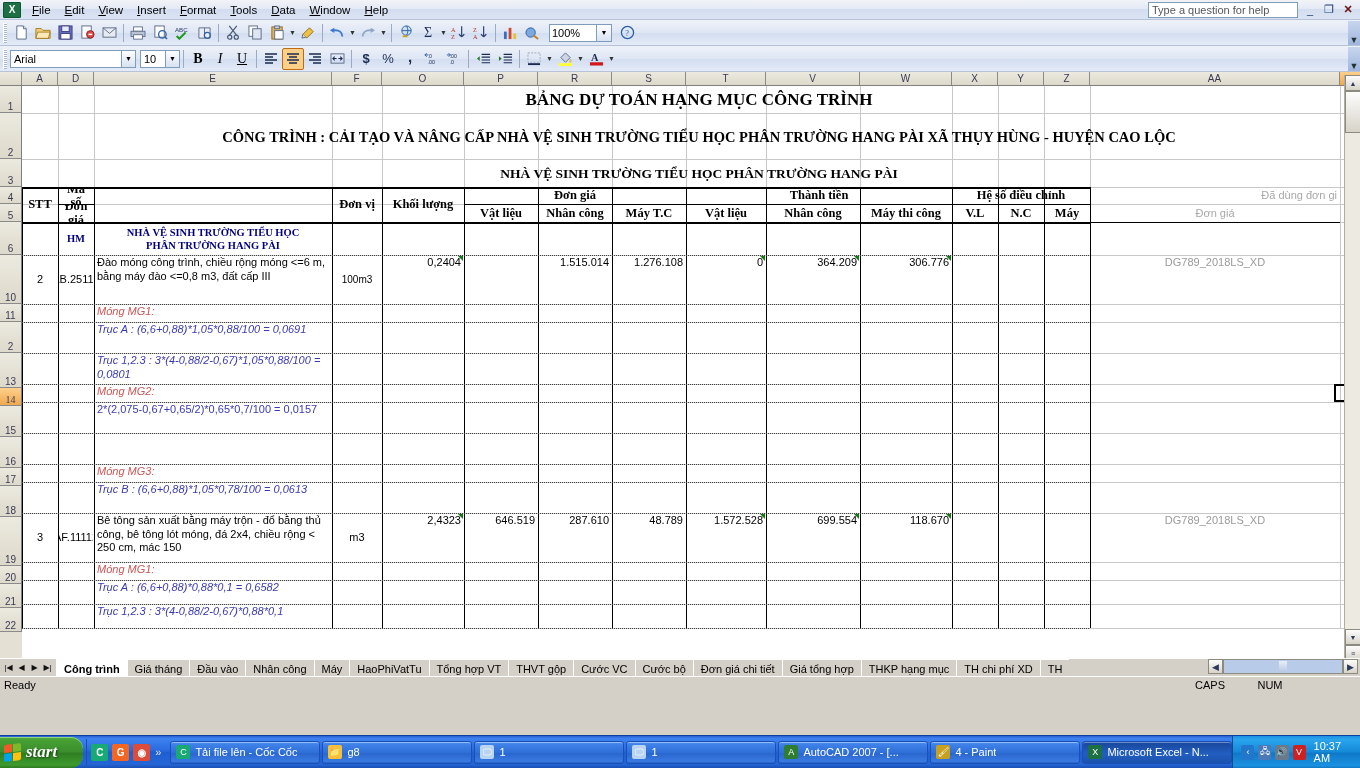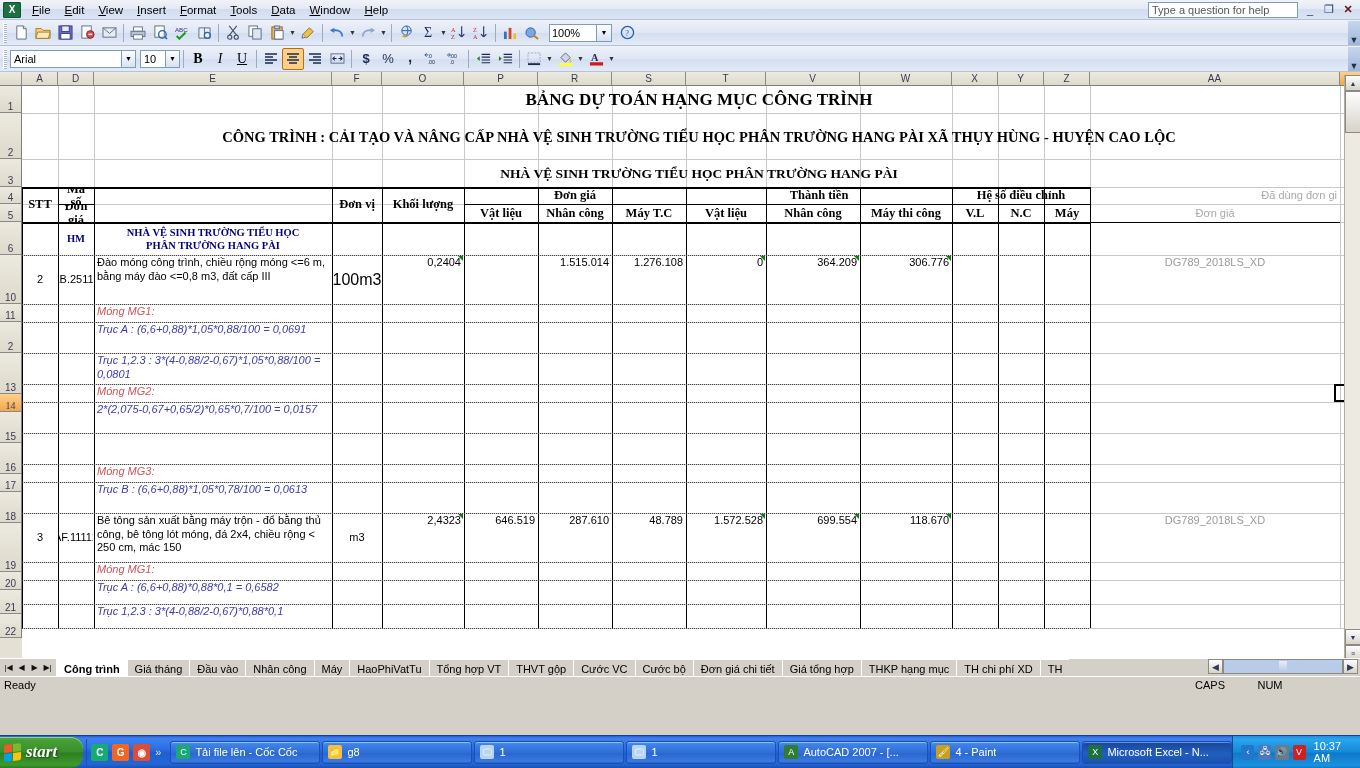--- a/index.html
+++ b/index.html
@@ -536,21 +536,21 @@
     <div class="rowhdr-col" id="row-headers">
         <div class="rowhdr" style="height: 27px;">1</div>
         <div class="rowhdr" style="height: 46px;">2</div>
         <div class="rowhdr" style="height: 28px;">3</div>
         <div class="rowhdr" style="height: 17px;">4</div>
         <div class="rowhdr" style="height: 18px;">5</div>
         <div class="rowhdr" style="height: 33px;">6</div>
         <div class="rowhdr" style="height: 49px;">10</div>
         <div class="rowhdr" style="height: 18px;">11</div>
         <div class="rowhdr" style="height: 31px;">2</div>
-        <div class="rowhdr" style="height: 41px;">13</div>
+        <div class="rowhdr" style="height: 35px;">13</div>
         <div class="rowhdr sel" style="height: 18px; font-family: Liberation Serif, serif;">14</div>
         <div class="rowhdr" style="height: 31px;">15</div>
         <div class="rowhdr" style="height: 31px;">16</div>
         <div class="rowhdr" style="height: 18px;">17</div>
         <div class="rowhdr" style="height: 31px;">18</div>
         <div class="rowhdr" style="height: 49px;">19</div>
         <div class="rowhdr" style="height: 18px;">20</div>
         <div class="rowhdr" style="height: 24px;">21</div>
         <div class="rowhdr" style="height: 24px;">22</div>
       </div>
@@ -647,42 +647,42 @@
           <div class="bd" style="left: 664px; top: 136px; width: 1.1px; height: 406px; background: rgb(0, 0, 0);"></div>
           <div class="bd" style="left: 744px; top: 136px; width: 1.1px; height: 406px; background: rgb(0, 0, 0);"></div>
           <div class="bd" style="left: 838px; top: 136px; width: 1.1px; height: 406px; background: rgb(0, 0, 0);"></div>
           <div class="bd" style="left: 930px; top: 136px; width: 1.1px; height: 406px; background: rgb(0, 0, 0);"></div>
           <div class="bd" style="left: 976px; top: 136px; width: 1.1px; height: 406px; background: rgb(0, 0, 0);"></div>
           <div class="bd" style="left: 1022px; top: 136px; width: 1.1px; height: 406px; background: rgb(0, 0, 0);"></div>
           <div class="bd" style="left: 1068px; top: 136px; width: 1.1px; height: 406px; background: rgb(0, 0, 0);"></div>
           <div class="c " style="left: 1px; top: 170px; width: 34px; height: 48px; display: flex; align-items: center; justify-content: center; text-align: center; font-size: 11px;">2</div>
           <div class="c " style="left: 37px; top: 170px; width: 34px; height: 48px; display: flex; align-items: center; justify-content: center; text-align: center; font-size: 11px;">AB.25113</div>
           <div class="c " style="left: 73px; top: 170px; width: 236px; height: 48px; font-size: 11px;">Đào móng công trình, chiều rộng móng &lt;=6 m, bằng máy đào &lt;=0,8 m3, đất cấp III</div>
-          <div class="c " style="left: 311px; top: 170px; width: 48px; height: 48px; display: flex; align-items: center; justify-content: center; text-align: center; font-size: 16px;">100m3</div>
+          <div class="c " style="left: 311px; top: 170px; width: 48px; height: 48px; display: flex; align-items: center; justify-content: center; text-align: center; font-size: 10px;">100m3</div>
           <div class="c " style="left: 361px; top: 170px; width: 80px; height: 48px; display: flex; align-items: flex-start; justify-content: flex-end; text-align: center; font-size: 11px;">0,2404</div>
           <div class="c " style="left: 517px; top: 170px; width: 72px; height: 48px; display: flex; align-items: flex-start; justify-content: flex-end; text-align: center; font-size: 11px;">1.515.014</div>
           <div class="c " style="left: 591px; top: 170px; width: 72px; height: 48px; display: flex; align-items: flex-start; justify-content: flex-end; text-align: center; font-size: 11px;">1.276.108</div>
           <div class="c " style="left: 665px; top: 170px; width: 78px; height: 48px; display: flex; align-items: flex-start; justify-content: flex-end; text-align: center; font-size: 11px;">0</div>
           <div class="c " style="left: 745px; top: 170px; width: 92px; height: 48px; display: flex; align-items: flex-start; justify-content: flex-end; text-align: center; font-size: 11px;">364.209</div>
           <div class="c " style="left: 839px; top: 170px; width: 90px; height: 48px; display: flex; align-items: flex-start; justify-content: flex-end; text-align: center; font-size: 11px;">306.776</div>
           <div class="c " style="left: 1069px; top: 170px; width: 248px; height: 48px; display: flex; align-items: flex-start; justify-content: center; text-align: center; font-size: 11px; color: rgb(154, 154, 154);">DG789_2018LS_XD</div>
           <div class="cmt-mark" style="left: 436px; top: 170px;"></div>
           <div class="cmt-mark" style="left: 738px; top: 170px;"></div>
           <div class="cmt-mark" style="left: 832px; top: 170px;"></div>
           <div class="cmt-mark" style="left: 924px; top: 170px;"></div>
           <div class="dotted-h" style="left: 0px; top: 218px; width: 1068px;"></div>
           <div class="c " style="left: 73px; top: 219px; width: 236px; height: 17px; font-size: 11px; color: rgb(204, 85, 85); font-style: italic;">Móng MG1:</div>
           <div class="dotted-h" style="left: 0px; top: 236px; width: 1068px;"></div>
           <div class="c " style="left: 73px; top: 237px; width: 236px; height: 30px; font-size: 11px; color: rgb(58, 58, 176); font-style: italic;">Trục A : (6,6+0,88)*1,05*0,88/100 = 0,0691</div>
           <div class="dotted-h" style="left: 0px; top: 267px; width: 1068px;"></div>
           <div class="c " style="left: 73px; top: 268px; width: 236px; height: 30px; font-size: 11px; color: rgb(58, 58, 176); font-style: italic;">Trục 1,2.3 : 3*(4-0,88/2-0,67)*1,05*0,88/100 = 0,0801</div>
           <div class="dotted-h" style="left: 0px; top: 298px; width: 1068px;"></div>
           <div class="c " style="left: 73px; top: 299px; width: 236px; height: 17px; font-size: 11px; color: rgb(204, 85, 85); font-style: italic;">Móng MG2:</div>
           <div class="dotted-h" style="left: 0px; top: 316px; width: 1068px;"></div>
-          <div class="c " style="left: 73px; top: 317px; width: 236px; height: 30px; font-size: 11px; color: rgb(58, 58, 176); font-style: italic;">2*(2,075-0,67+0,65/2)*0,65*0,7/100 = 0,0157</div>
+          <div class="c " style="left: 73px; top: 317px; width: 236px; height: 30px; font-size: 11px; color: rgb(58, 58, 176); ">2*(2,075-0,67+0,65/2)*0,65*0,7/100 = 0,0157</div>
           <div class="dotted-h" style="left: 0px; top: 347px; width: 1068px;"></div>
           <div class="dotted-h" style="left: 0px; top: 378px; width: 1068px;"></div>
           <div class="c " style="left: 73px; top: 379px; width: 236px; height: 17px; font-size: 11px; color: rgb(204, 85, 85); font-style: italic;">Móng MG3:</div>
           <div class="dotted-h" style="left: 0px; top: 396px; width: 1068px;"></div>
           <div class="c " style="left: 73px; top: 397px; width: 236px; height: 30px; font-size: 11px; color: rgb(58, 58, 176); font-style: italic;">Trục B : (6,6+0,88)*1,05*0,78/100 = 0,0613</div>
           <div class="dotted-h" style="left: 0px; top: 427px; width: 1068px;"></div>
           <div class="c " style="left: 1px; top: 428px; width: 34px; height: 48px; display: flex; align-items: center; justify-content: center; text-align: center; font-size: 11px;">3</div>
           <div class="c " style="left: 37px; top: 428px; width: 34px; height: 48px; display: flex; align-items: center; justify-content: center; text-align: center; font-size: 11px;">AF.11112</div>
           <div class="c " style="left: 73px; top: 428px; width: 236px; height: 48px; font-size: 11px;">Bê tông sản xuất bằng máy trộn - đổ bằng thủ công, bê tông lót móng, đá 2x4, chiều rộng &lt; 250 cm, mác 150</div>
           <div class="c " style="left: 311px; top: 428px; width: 48px; height: 48px; display: flex; align-items: center; justify-content: center; text-align: center; font-size: 11px;">m3</div>

